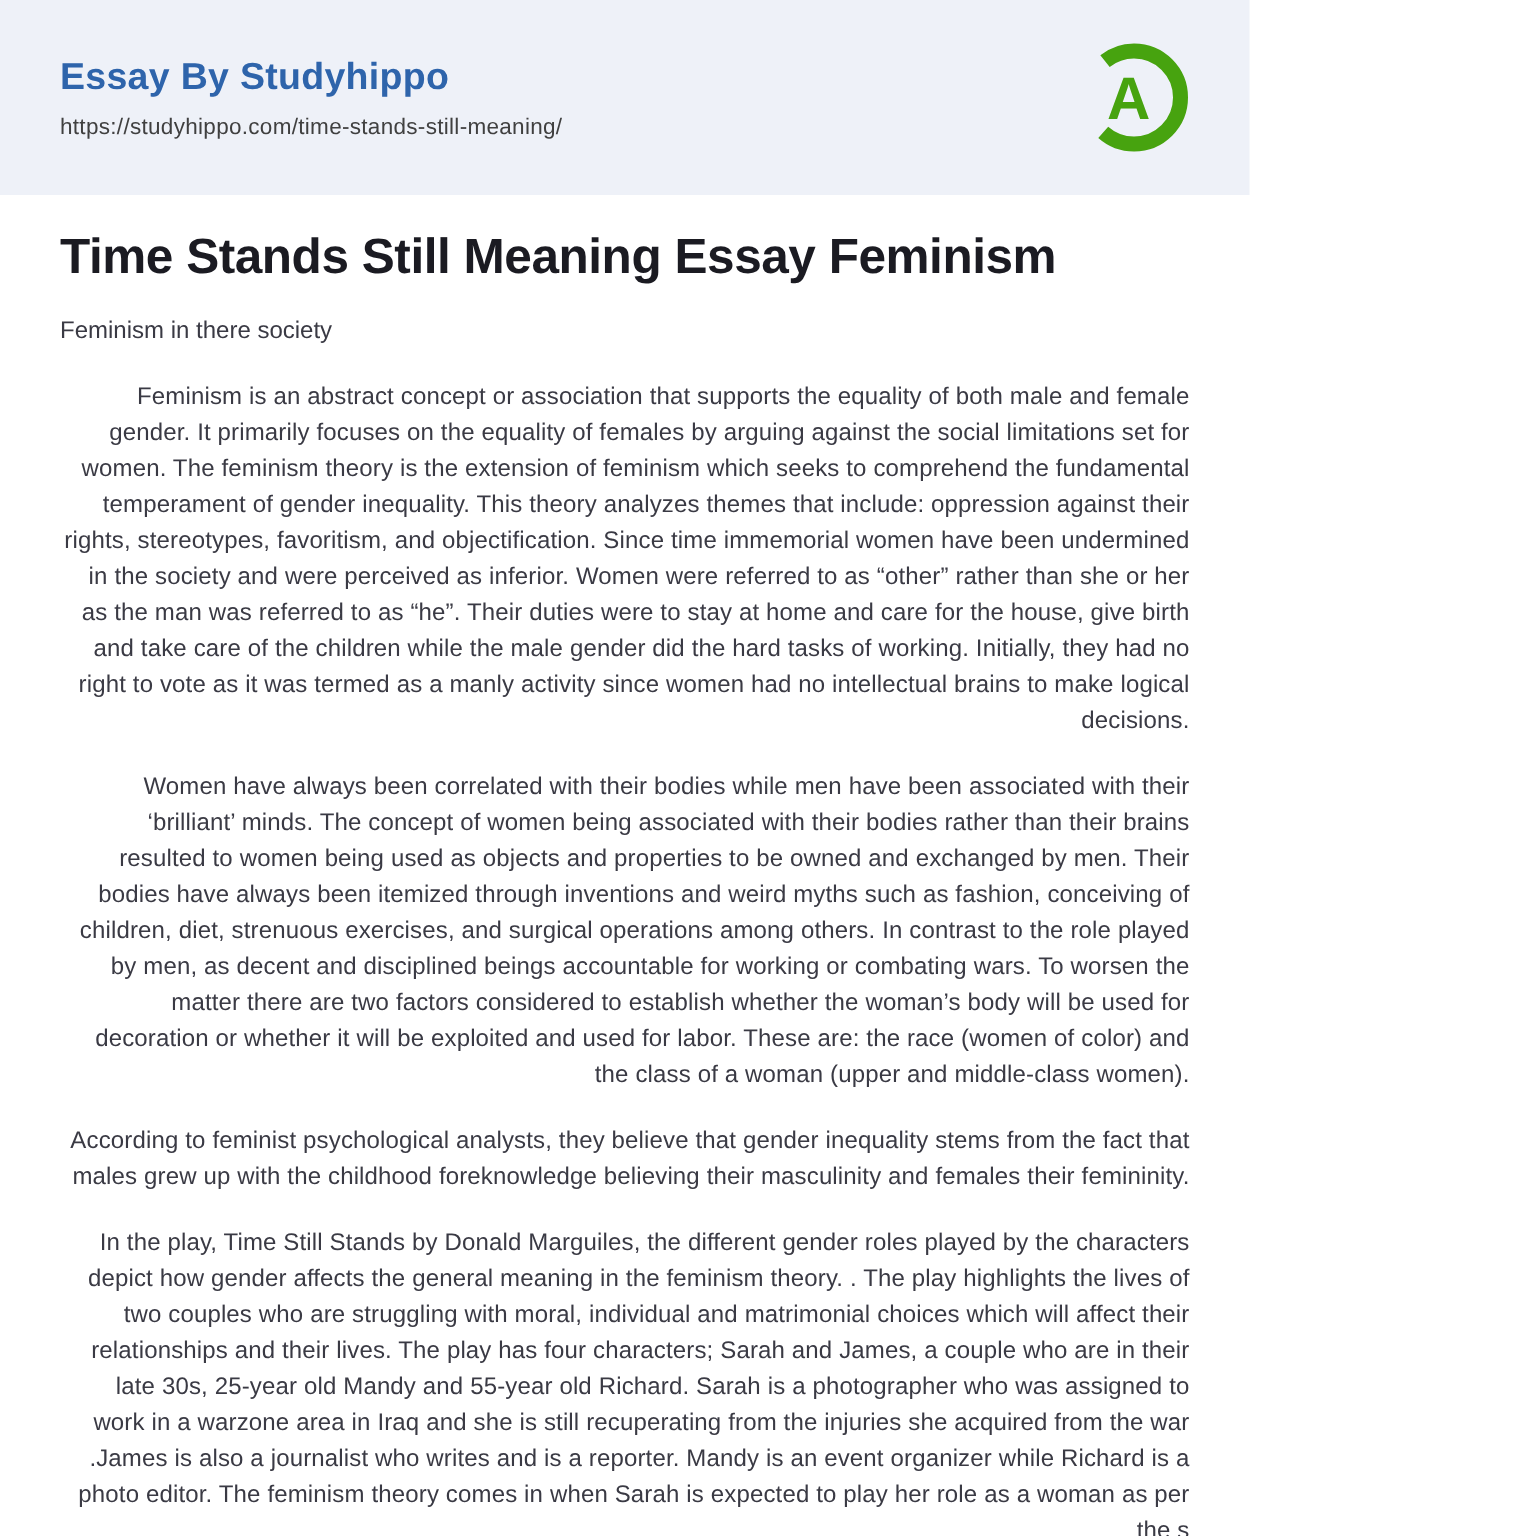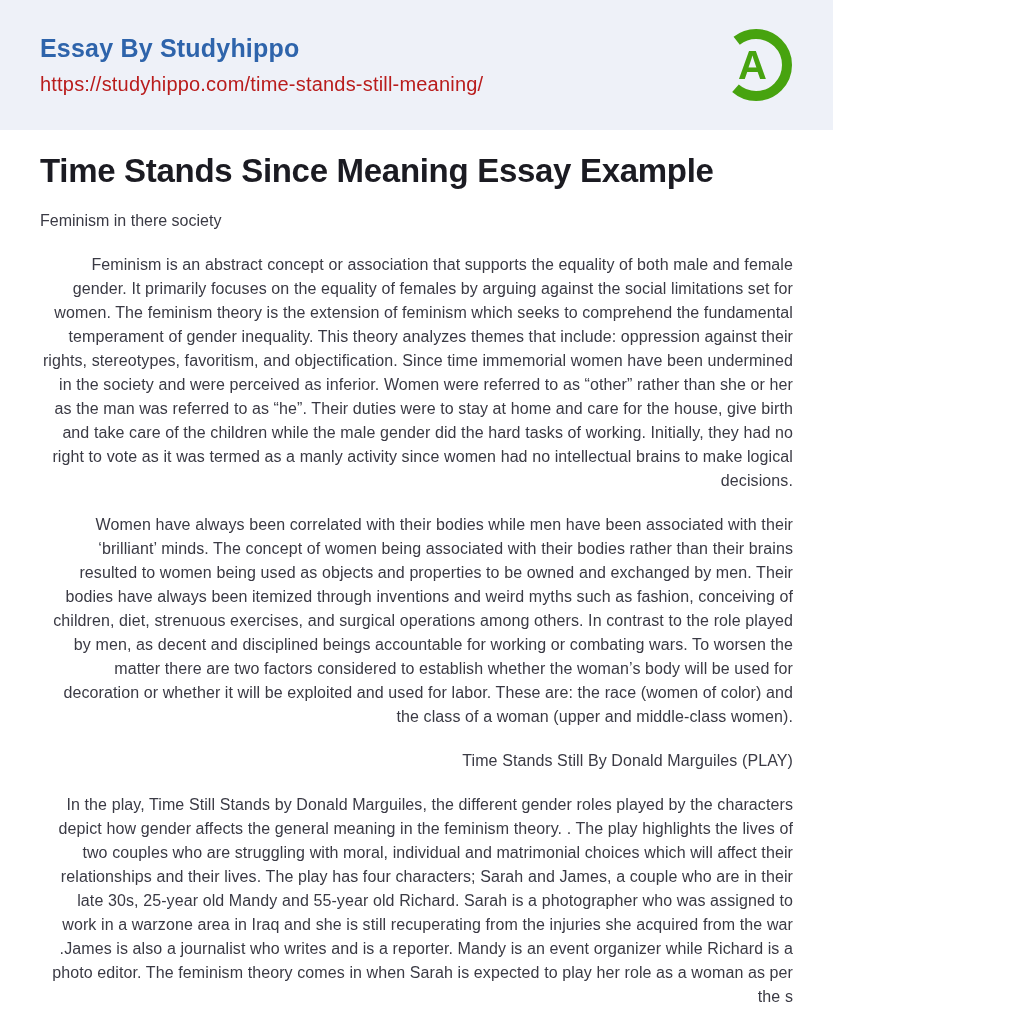--- a/index.html
+++ b/index.html
@@ -23,22 +23,22 @@
     padding: 0 40px;
   }
   .header-left { display: flex; flex-direction: column; gap: 10px; }
   .site-title {
     color: #2e64ab;
     font-size: 25px;
     font-weight: bold;
     letter-spacing: 0.2px;
   }
   .site-url {
-    color: #b91c1c;
-    font-size: 20px;
+    color: #404040;
+    font-size: 15px;
     text-decoration: none;
     letter-spacing: 0.2px;
   }
   .logo { width: 78px; height: 88px; flex: 0 0 auto; }
   
   .content {
     padding: 22px 40px 60px 40px;
   }
   .article-title {
     color: #1b1b22;
@@ -74,27 +74,27 @@
     </div>
 
     <svg class="logo" viewBox="0 0 78 88" aria-hidden="true">
 
       <circle cx="41" cy="44" r="31" fill="none" stroke="#47a30f" stroke-width="10" stroke-dasharray="141 54" stroke-dashoffset="70"></circle>
       <text x="23" y="58" font-family="Liberation Sans, DejaVu Sans, sans-serif" font-size="40" font-weight="bold" fill="#47a30f">A</text>
     </svg>
   </div>
 
   <div class="content">
-    <h1 class="article-title">Time Stands Since Meaning Essay Example</h1>
+    <h1 class="article-title">Time Stands Still Meaning Essay Feminism</h1>
 
     <p class="article-subtitle">Feminism in there society</p>
 
     <p class="body-paragraph">Feminism is an abstract concept or association that supports the equality of both male and female gender. It primarily focuses on the equality of females by arguing against the social limitations set for women. The feminism theory is the extension of feminism which seeks to comprehend the fundamental temperament of gender inequality. This theory analyzes themes that include: oppression against their rights, stereotypes, favoritism, and objectification. Since time immemorial women have been undermined in the society and were perceived as inferior. Women were referred to as “other” rather than she or her as the man was referred to as “he”. Their duties were to stay at home and care for the house, give birth and take care of the children while the male gender did the hard tasks of working. Initially, they had no right to vote as it was termed as a manly activity since women had no intellectual brains to make logical decisions.</p>
 
     <p class="body-paragraph">Women have always been correlated with their bodies while men have been associated with their ‘brilliant’ minds. The concept of women being associated with their bodies rather than their brains resulted to women being used as objects and properties to be owned and exchanged by men. Their bodies have always been itemized through inventions and weird myths such as fashion, conceiving of children, diet, strenuous exercises, and surgical operations among others. In contrast to the role played by men, as decent and disciplined beings accountable for working or combating wars. To worsen the matter there are two factors considered to establish whether the woman’s body will be used for decoration or whether it will be exploited and used for labor. These are: the race (women of color) and the class of a woman (upper and middle-class women).</p>
 
+    <p class="body-paragraph">According to feminist psychological analysts, they believe that gender inequality stems from the fact that males grew up with the childhood foreknowledge believing their masculinity and females their femininity.</p>
 
-    <p class="section-heading">Time Stands Still By Donald Marguiles (PLAY)</p>
 
     <p class="body-paragraph">In the play, Time Still Stands by Donald Marguiles, the different gender roles played by the characters depict how gender affects the general meaning in the feminism theory. . The play highlights the lives of two couples who are struggling with moral, individual and matrimonial choices which will affect their relationships and their lives. The play has four characters; Sarah and James, a couple who are in their late 30s, 25-year old Mandy and 55-year old Richard. Sarah is a photographer who was assigned to work in a warzone area in Iraq and she is still recuperating from the injuries she acquired from the war .James is also a journalist who writes and is a reporter. Mandy is an event organizer while Richard is a photo editor. The feminism theory comes in when Sarah is expected to play her role as a woman as per the s</p>
   </div>
 
 </div>
 
 </body></html>

